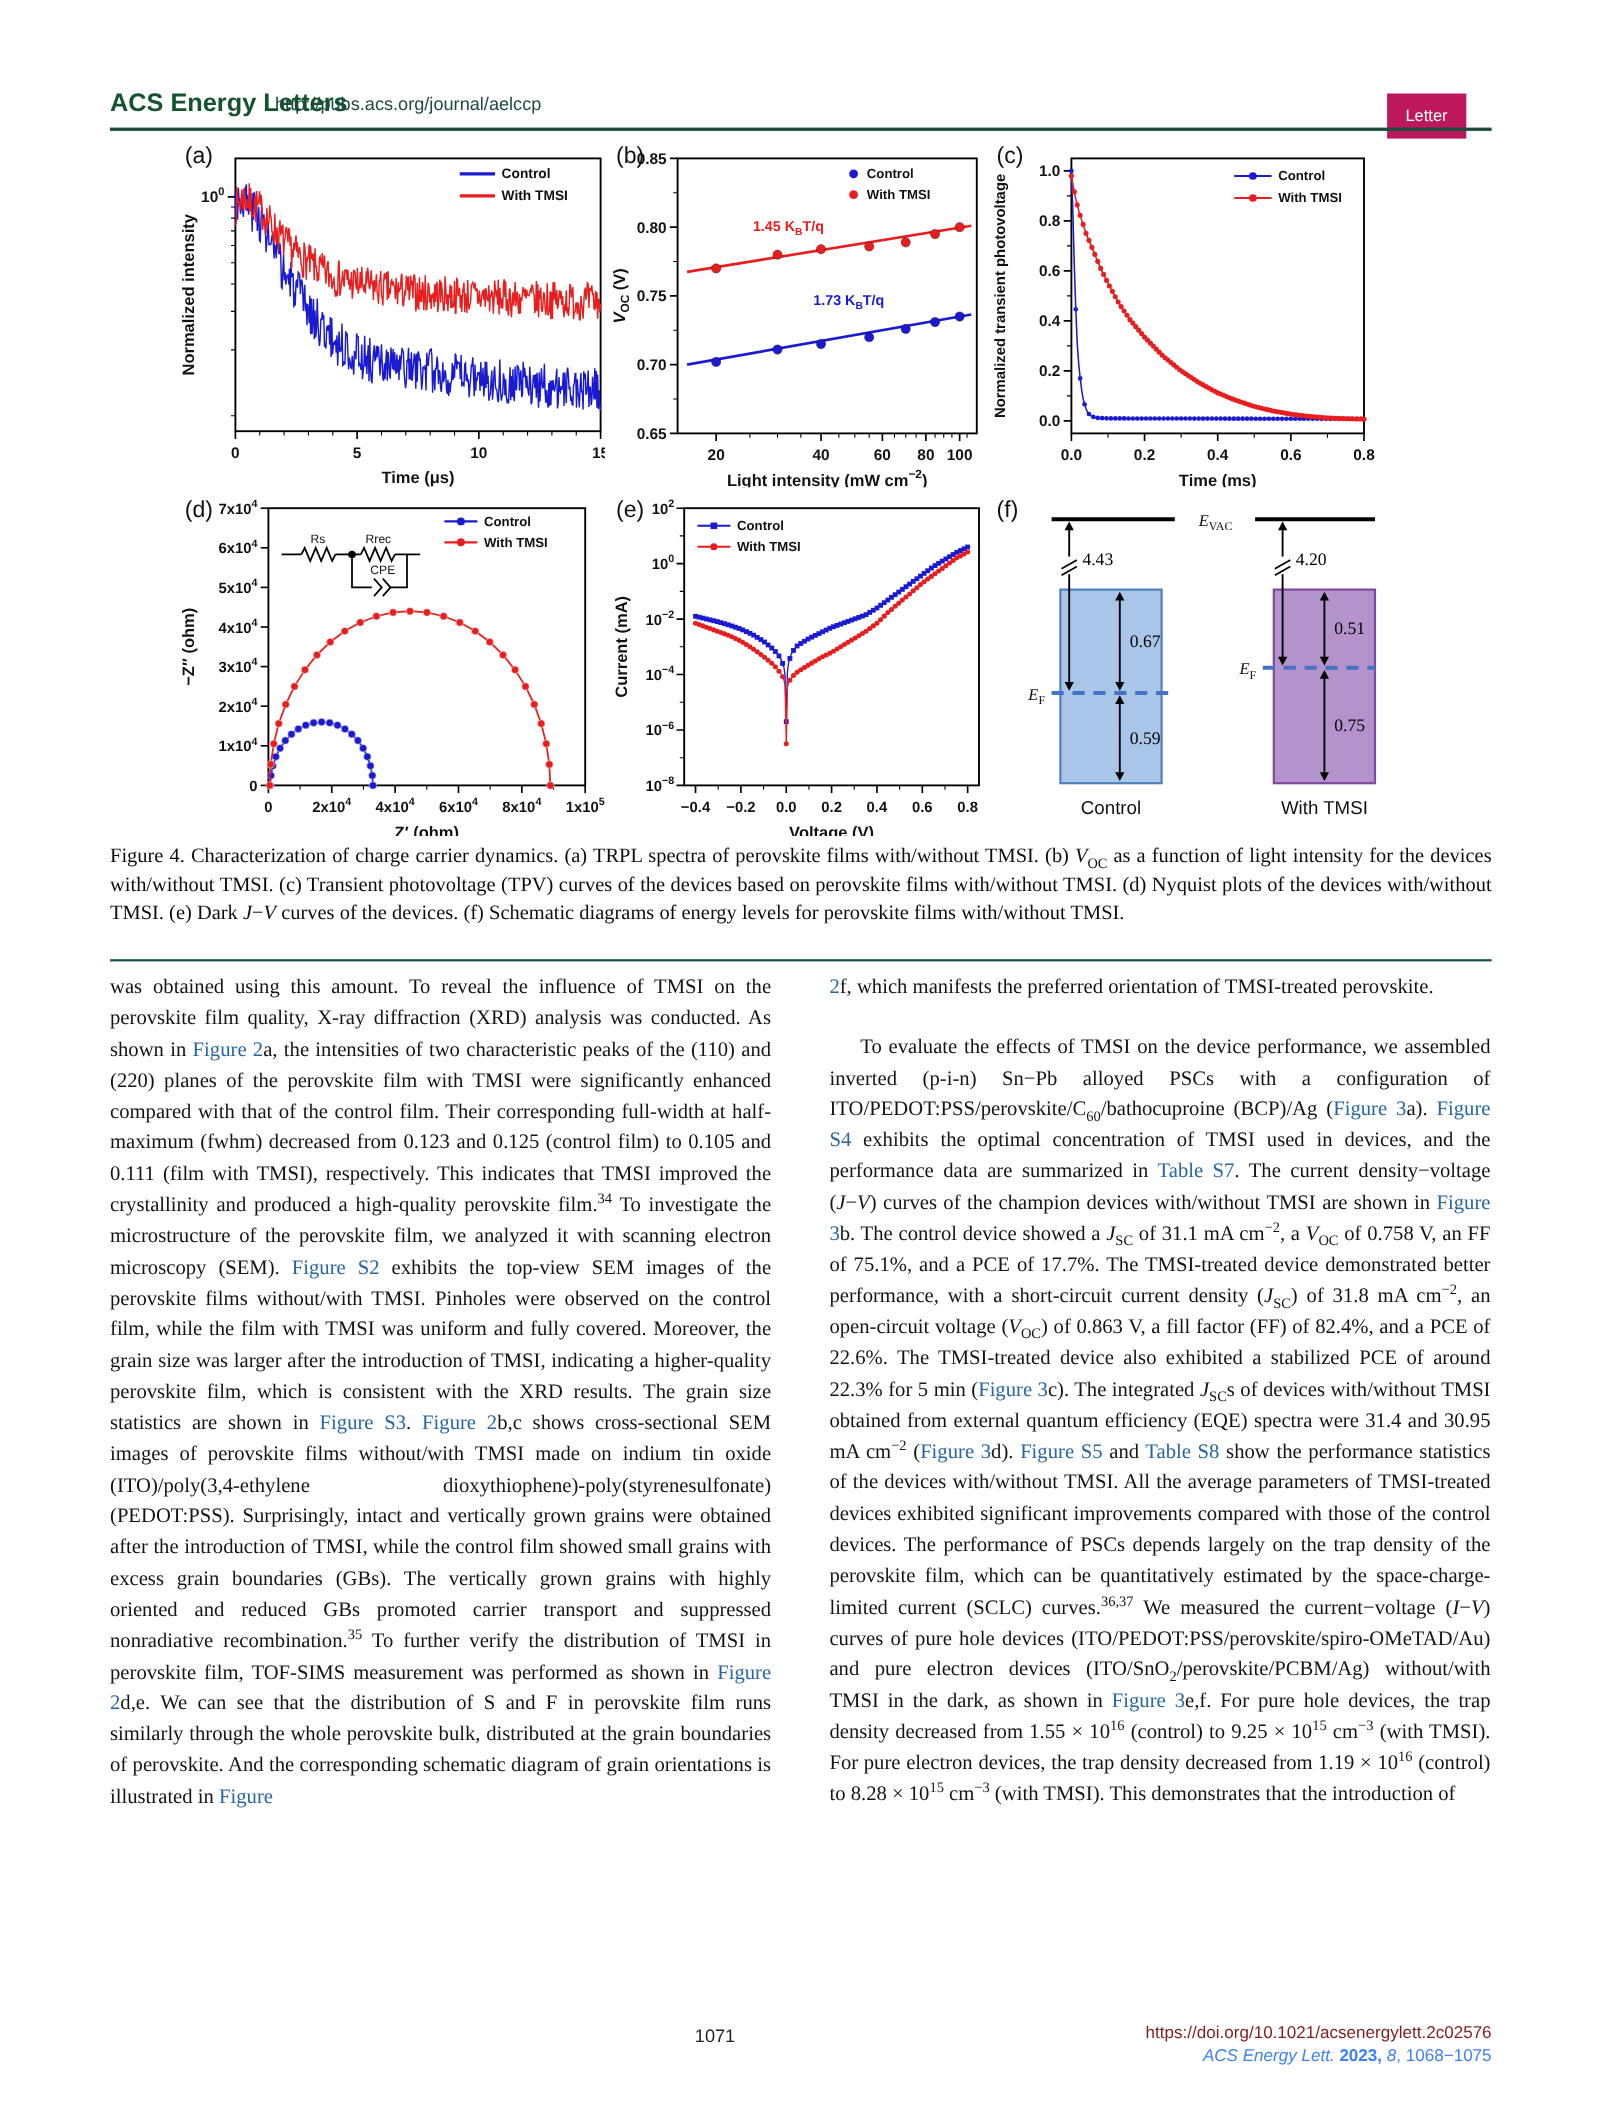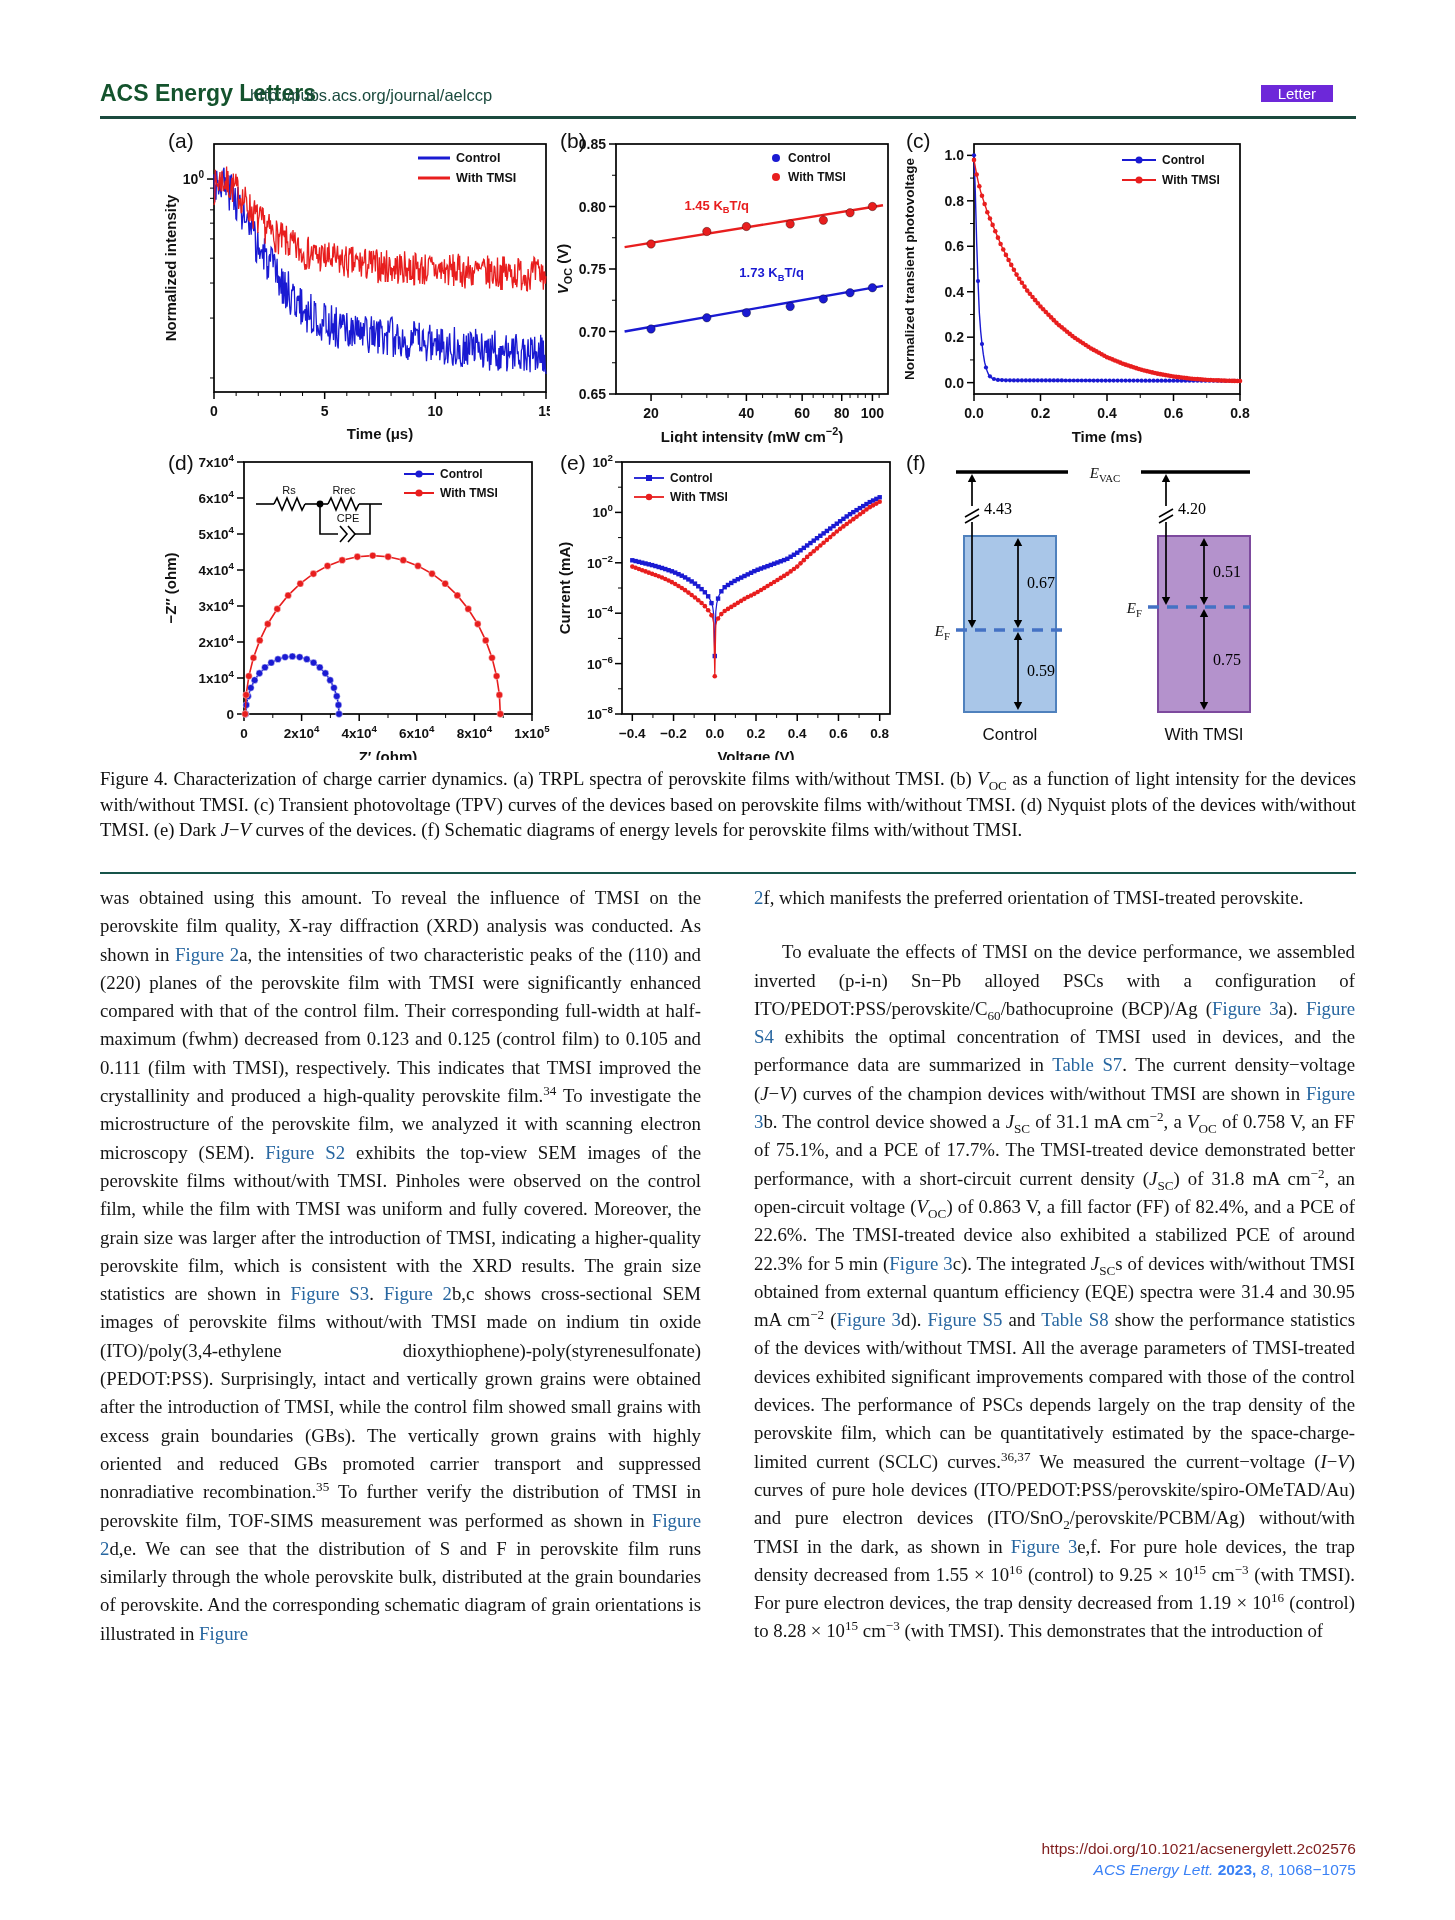--- a/index.html
+++ b/index.html
@@ -1,19 +1,19 @@
 <!DOCTYPE html>
 <html><head>
 <meta charset="utf-8">
 <style>
   html,body{margin:0;padding:0;background:#fff;}
   .page{position:relative;width:1455px;height:1920px;background:#fff;font-family:"Liberation Serif",serif;color:#1a1a1a;overflow:hidden;}
   .hdr-title{position:absolute;left:100px;top:80px;font-family:"Liberation Sans",sans-serif;font-weight:700;font-size:23px;color:#14532d;}
   .hdr-url{position:absolute;left:250px;top:86px;width:900px;text-align:left;font-family:"Liberation Sans",sans-serif;font-size:16.5px;color:#1b4a3e;}
-  .hdr-badge{position:absolute;right:122px;top:85px;background:#6d28d9;color:#fff;font-family:"Liberation Sans",sans-serif;font-size:15px;padding:0 17px;}
+  .hdr-badge{position:absolute;right:122px;top:85px;background:#be185d;color:#fff;font-family:"Liberation Sans",sans-serif;font-size:15px;padding:12px 17px;}
   .hdr-rule{position:absolute;left:100px;top:116px;width:1256px;height:3px;background:#1b4a3e;}
   .figure-area{position:absolute;left:0;top:0;width:1455px;height:770px;}
   .panel{position:absolute;}
   .panel svg{display:block;}
   .caption{position:absolute;left:100px;top:766px;width:1256px;font-size:18.6px;line-height:25.5px;text-align:justify;margin:0;color:#0d0d0d;}
   .cap-rule{position:absolute;left:100px;top:872px;width:1256px;height:2px;background:#16544a;}
   .col{position:absolute;top:884px;width:601px;font-size:18.8px;line-height:28.3px;text-align:justify;color:#141414;}
   .col-left{left:100px;}
   .col-right{left:754px;}
   .bodyp{margin:0;}
@@ -733,18 +733,19 @@
   <div class="cap-rule"></div>
 
   <div class="col col-left">
       <p class="bodyp"><span>was obtained using this amount. To reveal the influence of TMSI on the perovskite film quality, X-ray diffraction (XRD) analysis was conducted. As shown in </span><a class="tlink" href="#">Figure 2</a><span>a, the intensities of two characteristic peaks of the (110) and (220) planes of the perovskite film with TMSI were significantly enhanced compared with that of the control film. Their corresponding full-width at half-maximum (fwhm) decreased from 0.123 and 0.125 (control film) to 0.105 and 0.111 (film with TMSI), respectively. This indicates that TMSI improved the crystallinity and produced a high-quality perovskite film.</span><span class="sp">34</span><span> To investigate the microstructure of the perovskite film, we analyzed it with scanning electron microscopy (SEM). </span><a class="tlink" href="#">Figure S2</a><span> exhibits the top-view SEM images of the perovskite films without/with TMSI. Pinholes were observed on the control film, while the film with TMSI was uniform and fully covered. Moreover, the grain size was larger after the introduction of TMSI, indicating a higher-quality perovskite film, which is consistent with the XRD results. The grain size statistics are shown in </span><a class="tlink" href="#">Figure S3</a><span>. </span><a class="tlink" href="#">Figure 2</a><span>b,c shows cross-sectional SEM images of perovskite films without/with TMSI made on indium tin oxide (ITO)/poly(3,4-ethylene dioxythiophene)-poly(styrenesulfonate) (PEDOT:PSS). Surprisingly, intact and vertically grown grains were obtained after the introduction of TMSI, while the control film showed small grains with excess grain boundaries (GBs). The vertically grown grains with highly oriented and reduced GBs promoted carrier transport and suppressed nonradiative recombination.</span><span class="sp">35</span><span> To further verify the distribution of TMSI in perovskite film, TOF-SIMS measurement was performed as shown in </span><a class="tlink" href="#">Figure 2</a><span>d,e. We can see that the distribution of S and F in perovskite film runs similarly through the whole perovskite bulk, distributed at the grain boundaries of perovskite. And the corresponding schematic diagram of grain orientations is illustrated in </span><a class="tlink" href="#">Figure</a></p>
     </div>
   <div class="col col-right">
       <p class="bodyp"><a class="tlink" href="#">2</a><span>f, which manifests the preferred orientation of TMSI-treated perovskite.</span></p>
       <p class="bodyp ind"><span>To evaluate the effects of TMSI on the device performance, we assembled inverted (p-i-n) Sn−Pb alloyed PSCs with a configuration of ITO/PEDOT:PSS/perovskite/C</span><span class="sb">60</span><span>/bathocuproine (BCP)/Ag (</span><a class="tlink" href="#">Figure 3</a><span>a). </span><a class="tlink" href="#">Figure S4</a><span> exhibits the optimal concentration of TMSI used in devices, and the performance data are summarized in </span><a class="tlink" href="#">Table S7</a><span>. The current density−voltage (</span><span class="it">J</span><span>−</span><span class="it">V</span><span>) curves of the champion devices with/without TMSI are shown in </span><a class="tlink" href="#">Figure 3</a><span>b. The control device showed a </span><span class="it">J</span><span class="sb">SC</span><span> of 31.1 mA cm</span><span class="sp">−2</span><span>, a </span><span class="it">V</span><span class="sb">OC</span><span> of 0.758 V, an FF of 75.1%, and a PCE of 17.7%. The TMSI-treated device demonstrated better performance, with a short-circuit current density (</span><span class="it">J</span><span class="sb">SC</span><span>) of 31.8 mA cm</span><span class="sp">−2</span><span>, an open-circuit voltage (</span><span class="it">V</span><span class="sb">OC</span><span>) of 0.863 V, a fill factor (FF) of 82.4%, and a PCE of 22.6%. The TMSI-treated device also exhibited a stabilized PCE of around 22.3% for 5 min (</span><a class="tlink" href="#">Figure 3</a><span>c). The integrated </span><span class="it">J</span><span class="sb">SC</span><span>s of devices with/without TMSI obtained from external quantum efficiency (EQE) spectra were 31.4 and 30.95 mA cm</span><span class="sp">−2</span><span> (</span><a class="tlink" href="#">Figure 3</a><span>d). </span><a class="tlink" href="#">Figure S5</a><span> and </span><a class="tlink" href="#">Table S8</a><span> show the performance statistics of the devices with/without TMSI. All the average parameters of TMSI-treated devices exhibited significant improvements compared with those of the control devices. The performance of PSCs depends largely on the trap density of the perovskite film, which can be quantitatively estimated by the space-charge-limited current (SCLC) curves.</span><span class="sp">36,37</span><span> We measured the current−voltage (</span><span class="it">I</span><span>−</span><span class="it">V</span><span>) curves of pure hole devices (ITO/PEDOT:PSS/perovskite/spiro-OMeTAD/Au) and pure electron devices (ITO/SnO</span><span class="sb">2</span><span>/perovskite/PCBM/Ag) without/with TMSI in the dark, as shown in </span><a class="tlink" href="#">Figure 3</a><span>e,f. For pure hole devices, the trap density decreased from 1.55 × 10</span><span class="sp">16</span><span> (control) to 9.25 × 10</span><span class="sp">15</span><span> cm</span><span class="sp">−3</span><span> (with TMSI). For pure electron devices, the trap density decreased from 1.19 × 10</span><span class="sp">16</span><span> (control) to 8.28 × 10</span><span class="sp">15</span><span> cm</span><span class="sp">−3</span><span> (with TMSI). This demonstrates that the introduction of</span></p>
     </div>
 
+  <div class="pagenum">1071</div>
   <div class="foot-right">
     <a class="foot-doi" href="#">https://doi.org/10.1021/acsenergylett.2c02576</a>
     <div class="foot-cite"><span class="it">ACS Energy Lett.</span><span> </span><span class="bd">2023,</span><span> </span><span class="it">8</span><span>, 1068−1075</span></div>
   </div>
 
 </div>
 
 </body></html>

